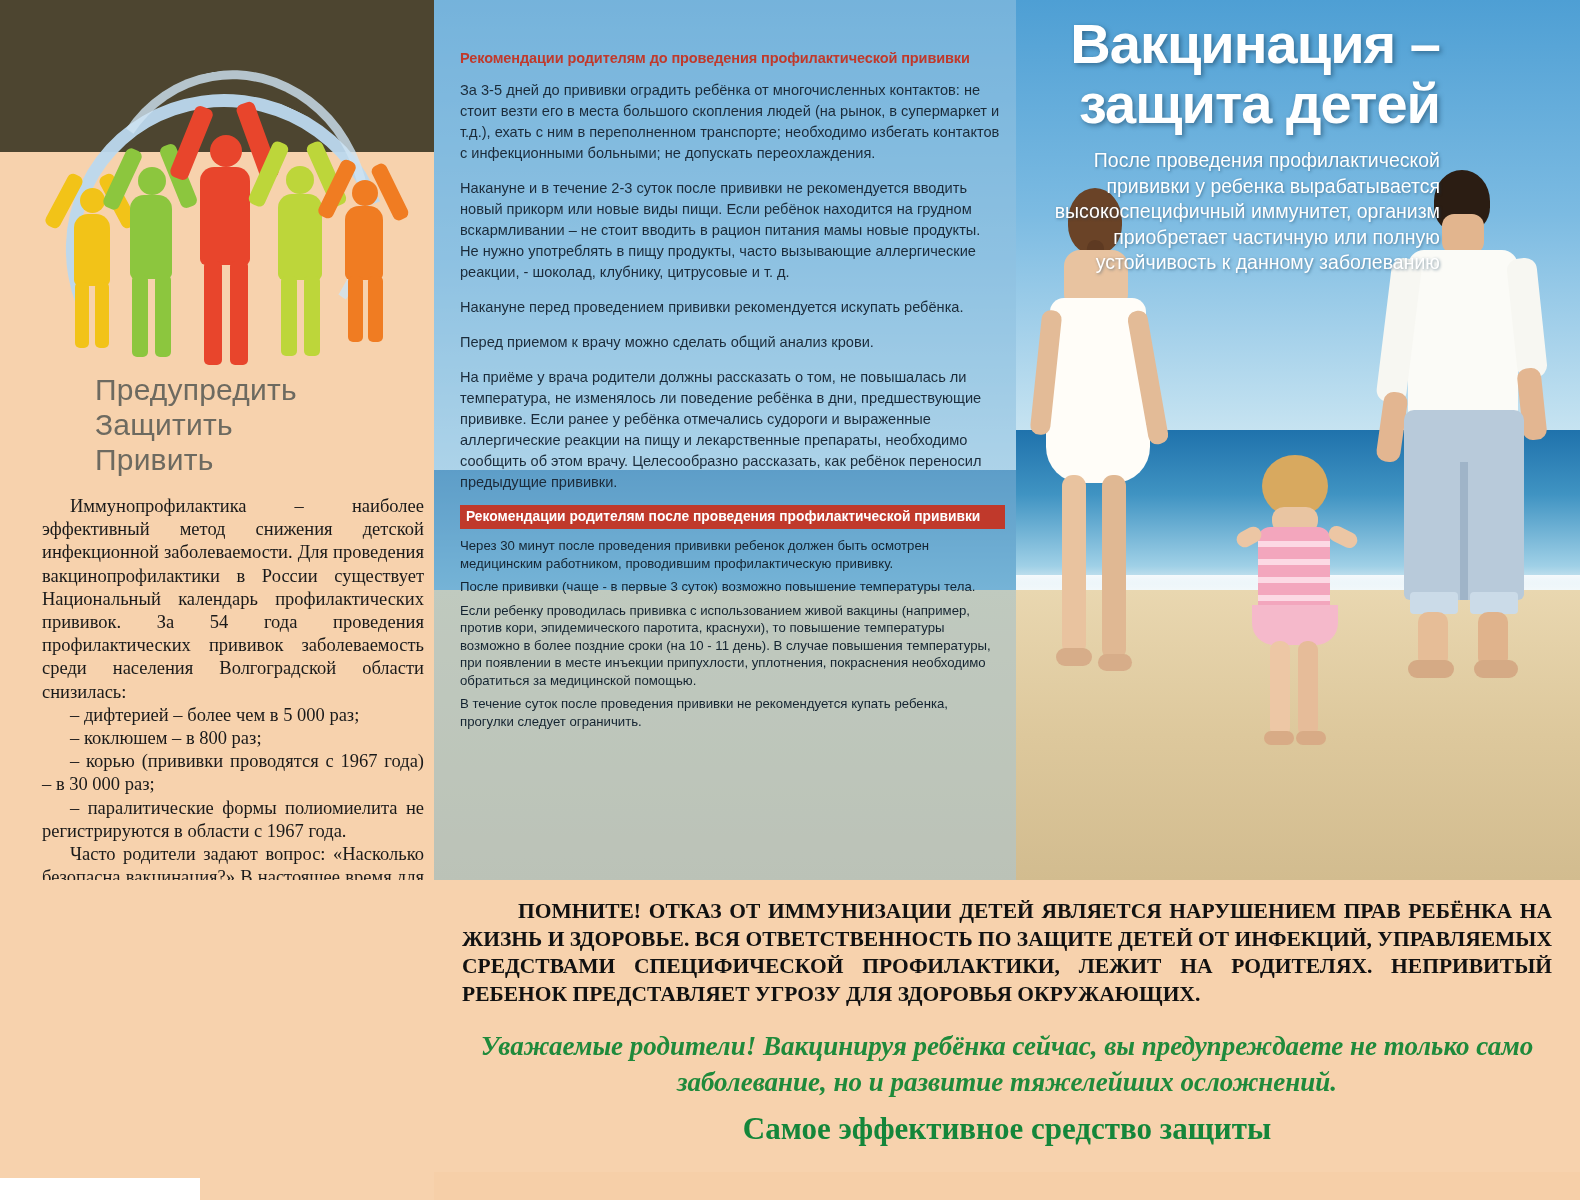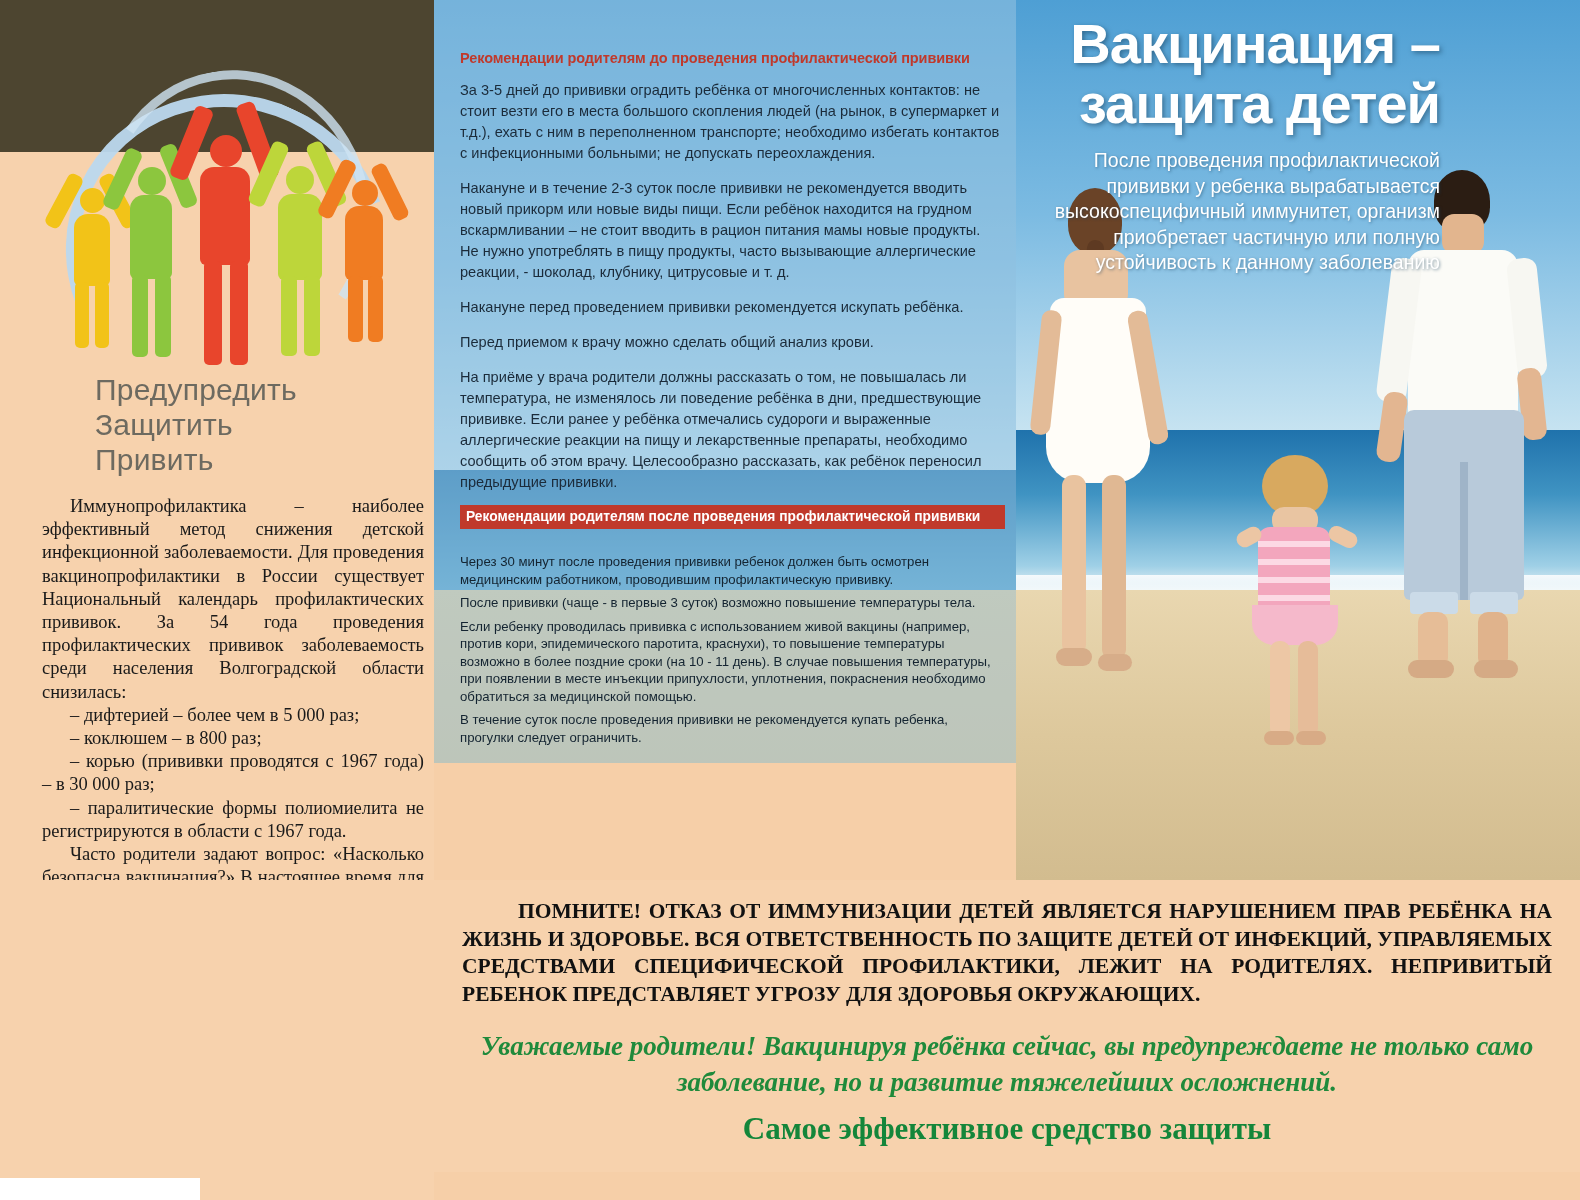--- a/index.html
+++ b/index.html
@@ -111,21 +111,21 @@
   }
   .left-body p { margin: 0; }
   .left-body p.ind { text-indent: 28px; }
   .left-body p.dash { text-indent: 28px; }
 
   
   .mid-col {
     position: absolute;
     left: 434px; top: 0;
     width: 582px;
-    height: 763px;
+    height: 880px;
     background: #86efac;
     overflow: hidden;
   }
   .mid-sky {
     position: absolute; left: 0; top: 0;
     width: 582px; height: 470px;
     background: linear-gradient(to bottom, #5aa6d8 0%, #86c0e3 55%, #bfe0f0 100%);
   }
   .mid-sea {
     position: absolute; left: 0; top: 470px;
@@ -167,21 +167,21 @@
     left: 26px; top: 505px;
     width: 545px;
   }
   .band-red {
     background: #c0392b;
     color: #fff;
     font-family: "Liberation Sans", sans-serif;
     font-weight: bold;
     font-size: 13.8px;
     padding: 4px 6px 5px 6px;
-    margin-bottom: 24px;
+    margin-bottom: 8px;
   }
   .mid-text-small {
     font-family: "Liberation Sans", sans-serif;
     font-size: 13.2px;
     line-height: 17.5px;
     color: #142431;
   }
   .mid-text-small p { margin: 0 0 6px 0; }
 
   

